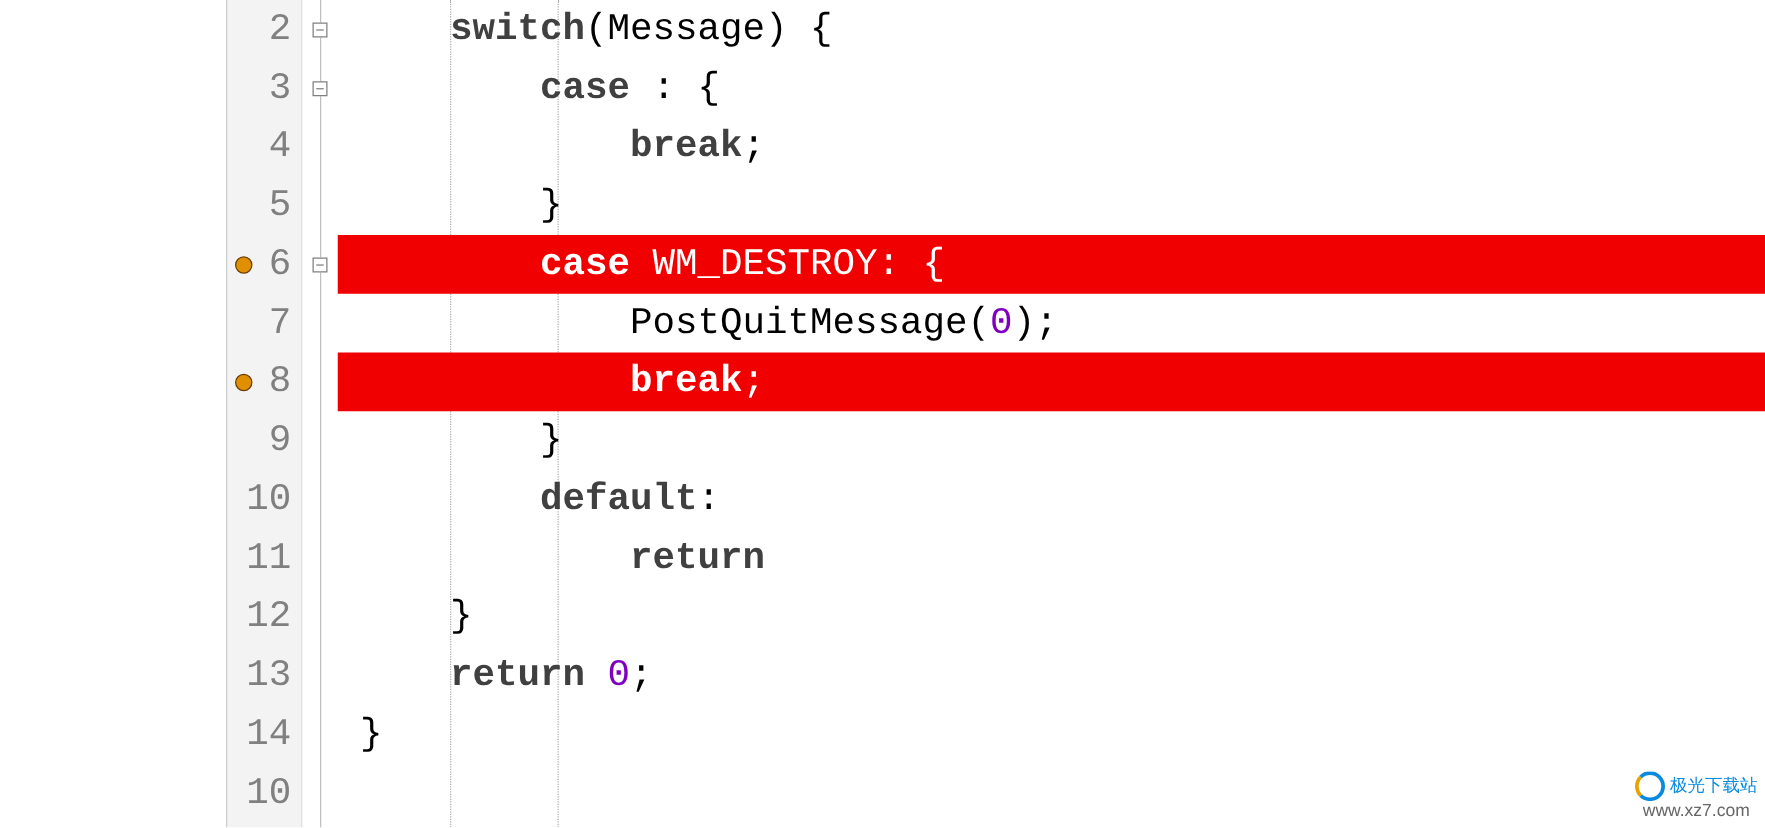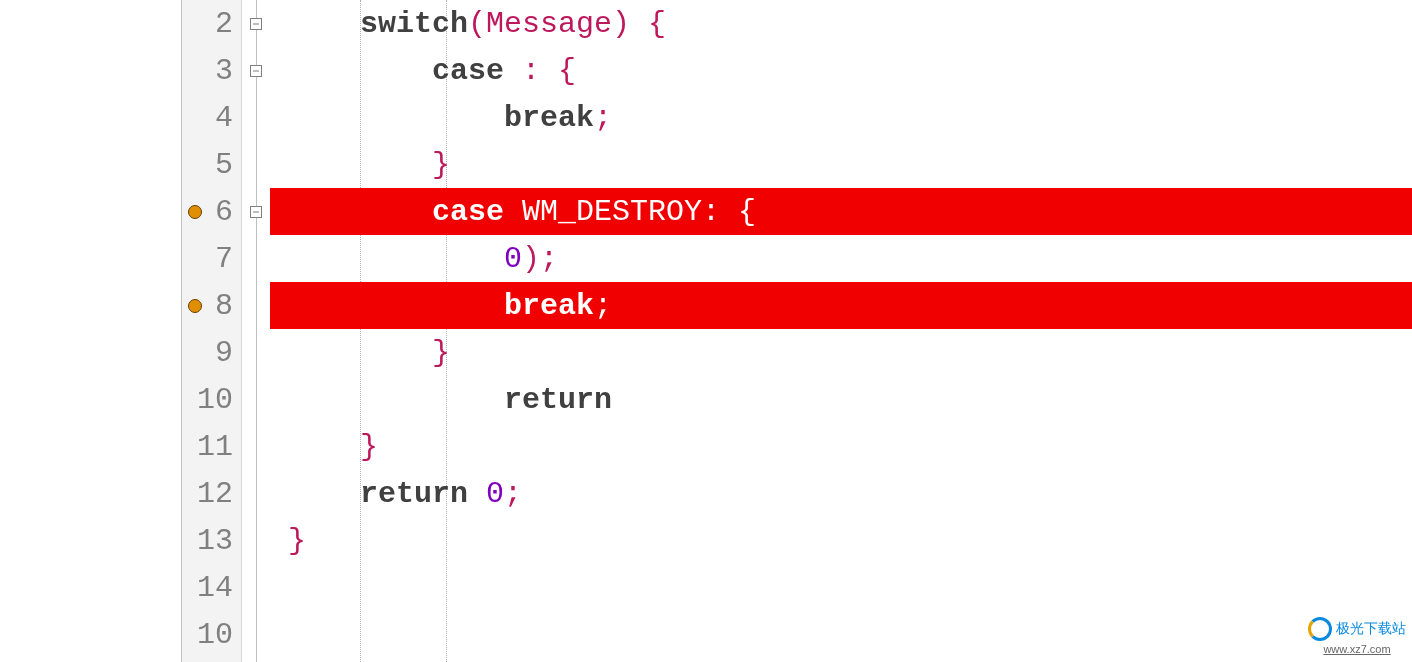--- a/index.html
+++ b/index.html
@@ -16,25 +16,25 @@
 .fold-col .row { justify-content:center; }
 .fold-icon { width:12px; height:12px; border:1px solid #808080; background:#fff; position:relative; }
 .fold-icon::before { content:""; position:absolute; left:2px; right:2px; top:50%; height:1px; background:#808080; transform:translateY(-0.5px); }
 .fold-line { position:absolute; left:50%; top:0; bottom:0; width:1px; background:#c0c0c0; }
 .code-col .row { font-size:30px; white-space:pre; padding-left:0; position:relative; }
 .code-col .row.hl { background:#f00000; color:#fff; }
 .indent-guide { position:absolute; top:0; bottom:0; width:0; border-left:1px dotted #b0b0b0; }
 .ig1 { left:90px; } .ig2 { left:176px; }
 .kw { font-weight:bold; color:#404040; }
 .num { color:#8000c0; }
-.txt { color:#be185d; }
+.txt { color:#000000; }
 .hl .kw,.hl .txt,.hl .num { color:#fff; }
 .watermark { position:absolute; right:6px; bottom:6px; font-family:Arial,sans-serif; font-size:14px; color:#0a8adf; text-align:center; line-height:1.1; }
 .watermark .logo { display:inline-block; width:24px; height:24px; border:3px solid #0a8adf; border-radius:50%; border-left-color:#e6a400; margin-right:4px; vertical-align:middle; position:relative; }
-.watermark .site { font-size:11px; color:#666;text-decoration:underline; }
+.watermark .site { font-size:14px; color:#666; }
 </style>
 </head>
 <body>
 
 <div class="editor">
   <div class="margin" id="margin">
       <div class="row"></div>
       <div class="row"></div>
       <div class="row"></div>
       <div class="row"></div>
@@ -89,23 +89,24 @@
       <div class="row"></div>
     </div>
   <div class="code-col" id="codecol">
     <div class="indent-guide ig1"></div>
     <div class="indent-guide ig2"></div>
   <div class="row"><span>     </span><span class="kw">switch</span><span class="txt">(Message) {</span></div>
       <div class="row"><span>         </span><span class="kw">case</span><span class="txt"> : {</span></div>
       <div class="row"><span>             </span><span class="kw">break</span><span class="txt">;</span></div>
       <div class="row"><span>         </span><span class="txt">}</span></div>
       <div class="row hl"><span>         </span><span class="kw">case</span><span class="txt"> WM_DESTROY: {</span></div>
-      <div class="row"><span>             </span><span class="num">0</span><span class="txt">);</span></div>
+      <div class="row"><span>             </span><span class="txt">PostQuitMessage(</span><span class="num">0</span><span class="txt">);</span></div>
       <div class="row hl"><span>             </span><span class="kw">break</span><span class="txt">;</span></div>
       <div class="row"><span>         </span><span class="txt">}</span></div>
+      <div class="row"><span>         </span><span class="kw">default</span><span class="txt">:</span></div>
       <div class="row"><span>             </span><span class="kw">return</span></div>
       <div class="row"><span>     </span><span class="txt">}</span></div>
       <div class="row"><span>     </span><span class="kw">return</span><span class="txt"> </span><span class="num">0</span><span class="txt">;</span></div>
       <div class="row"><span> </span><span class="txt">}</span></div>
       <div class="row"><span> </span></div>
     </div>
 </div>
 
 <div class="watermark">
   <span class="logo"></span><span>极光下载站</span><br>

